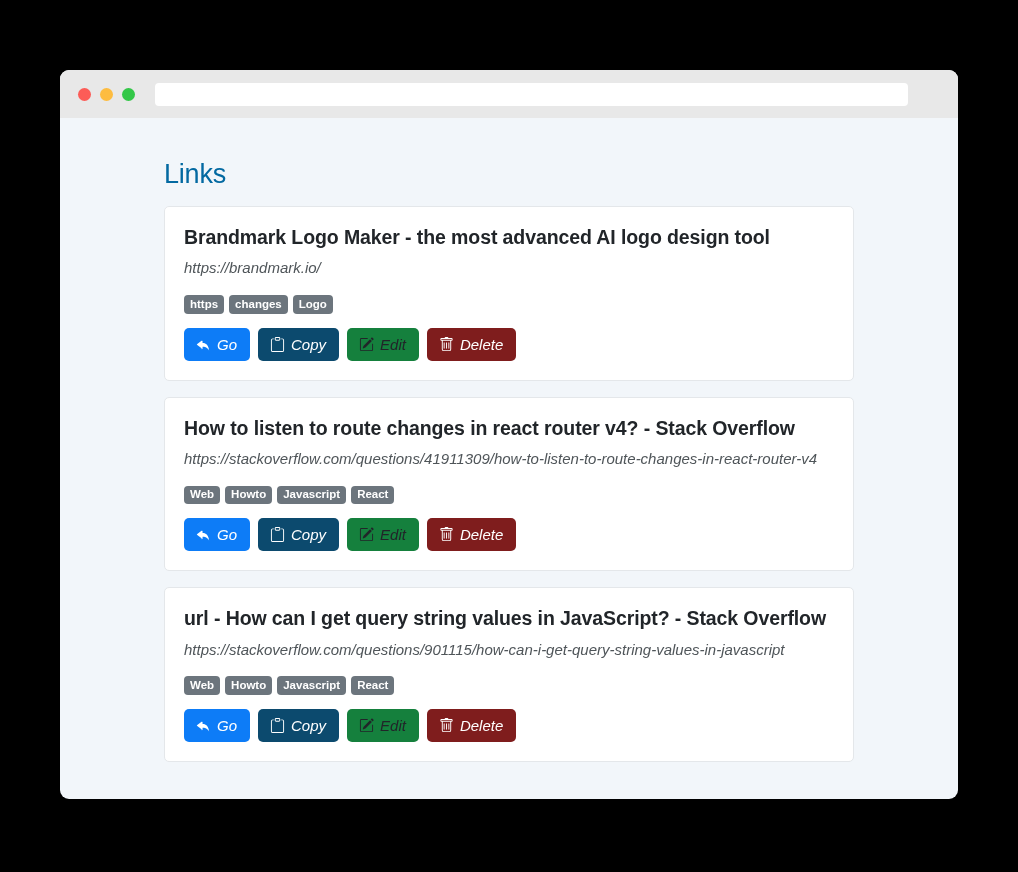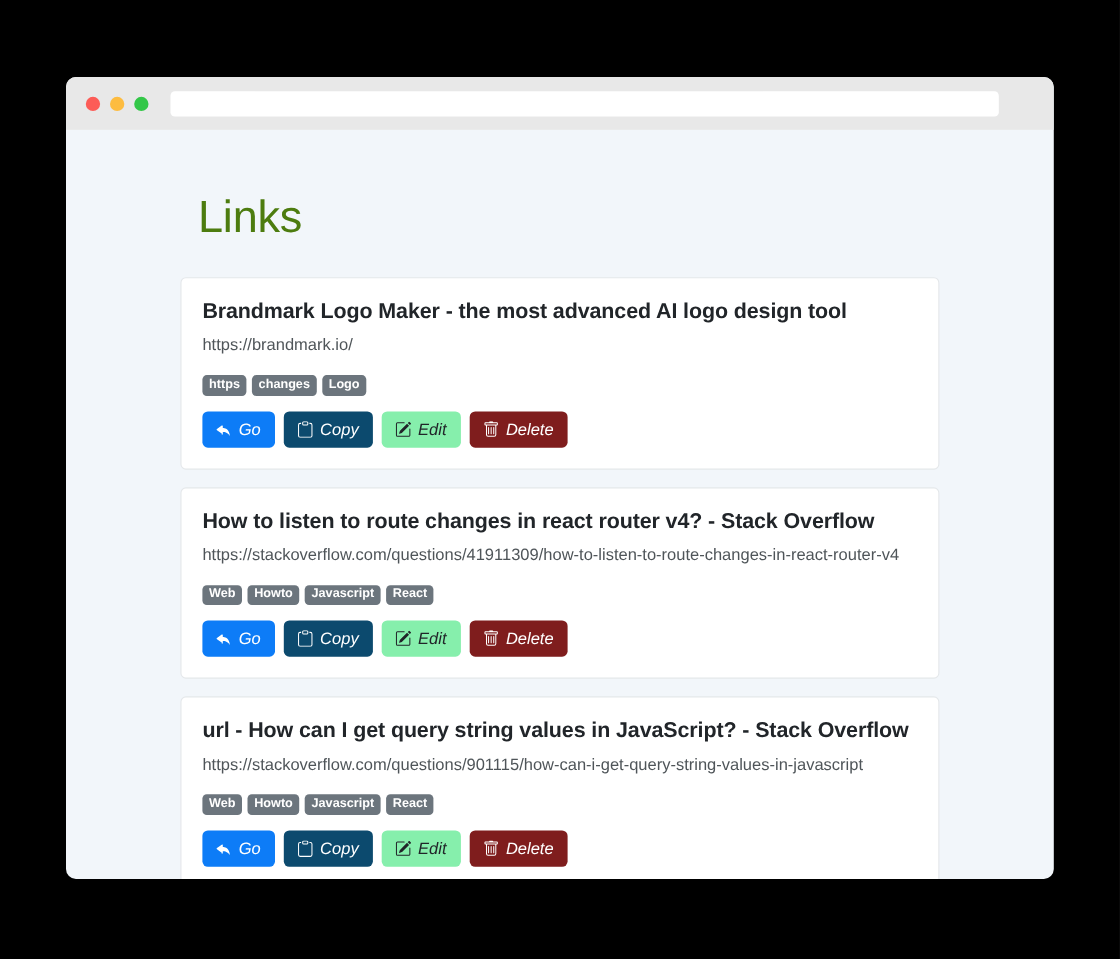--- a/index.html
+++ b/index.html
@@ -67,24 +67,24 @@
 
   
   .page {
     padding: 0 104px;
     box-sizing: border-box;
     height: calc(100% - 48px);
     overflow: hidden;
   }
 
   .page-title {
-    font-size: 41px;
+    font-size: 27px;
     font-weight: 300;
-    color: #4d7c0f;
-    margin: 16px;
+    color: #0369a1;
+    margin: 0;
     padding: 43px 0 18px 0;
     letter-spacing: -0.2px;
     line-height: 1;
   }
 
   
   .card {
     background: #ffffff;
     border: 1px solid #e4e7ea;
     border-radius: 5px;
@@ -97,20 +97,21 @@
     font-size: 19.5px;
     font-weight: 700;
     color: #212529;
     margin: 0 0 7px 0;
     line-height: 1.3;
     letter-spacing: -0.1px;
   }
 
   .card-url {
     font-size: 15px;
+    font-style: italic;
     color: #4f5559;
     margin: 0 0 16px 0;
     line-height: 1.45;
     word-break: break-word;
   }
 
   .tag-row {
     display: flex;
     flex-wrap: wrap;
     gap: 5px;
@@ -145,21 +146,21 @@
     line-height: 1;
     padding: 9px 13px 9px 12px;
     cursor: pointer;
     white-space: nowrap;
     font-style: italic;
   }
   .btn svg { display: block; flex: none; }
 
   .btn-go     { background: #0d7cf7; color: #ffffff; }
   .btn-copy   { background: #0c4a6e; color: #ffffff; }
-  .btn-edit   { background: #86efac; color: #212529; text-align: right; }
+  .btn-edit   { background: #15803d; color: #212529; text-align: right; }
   .btn-delete { background: #7f1d1d; color: #ffffff; }
 </style>
 </head>
 <body>
 
 <div class="browser-window">
 
   <div class="browser-chrome">
     <div class="traffic-lights">
       <span class="dot dot-red"></span>

